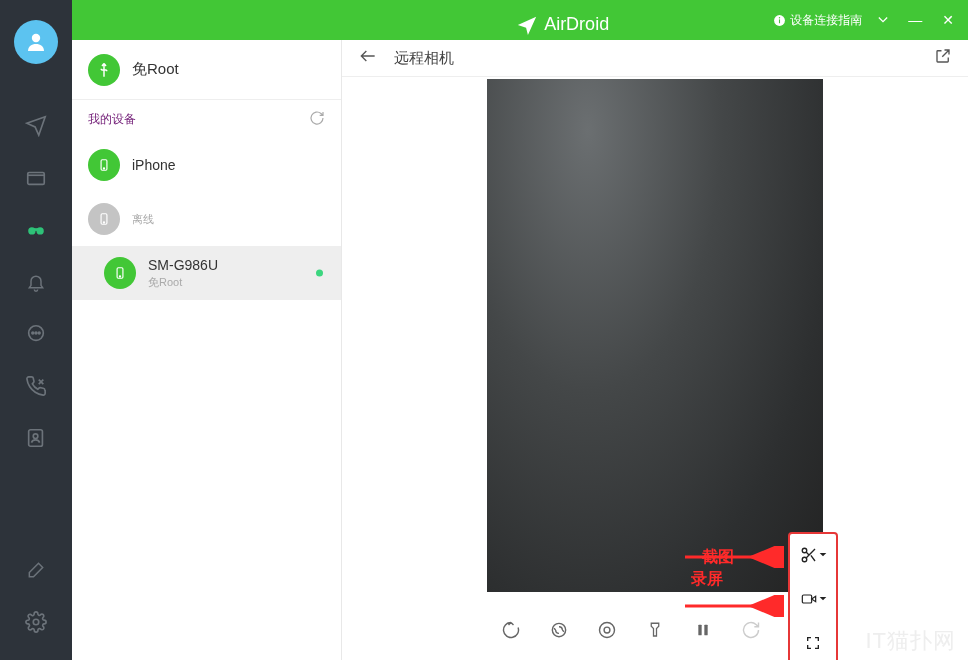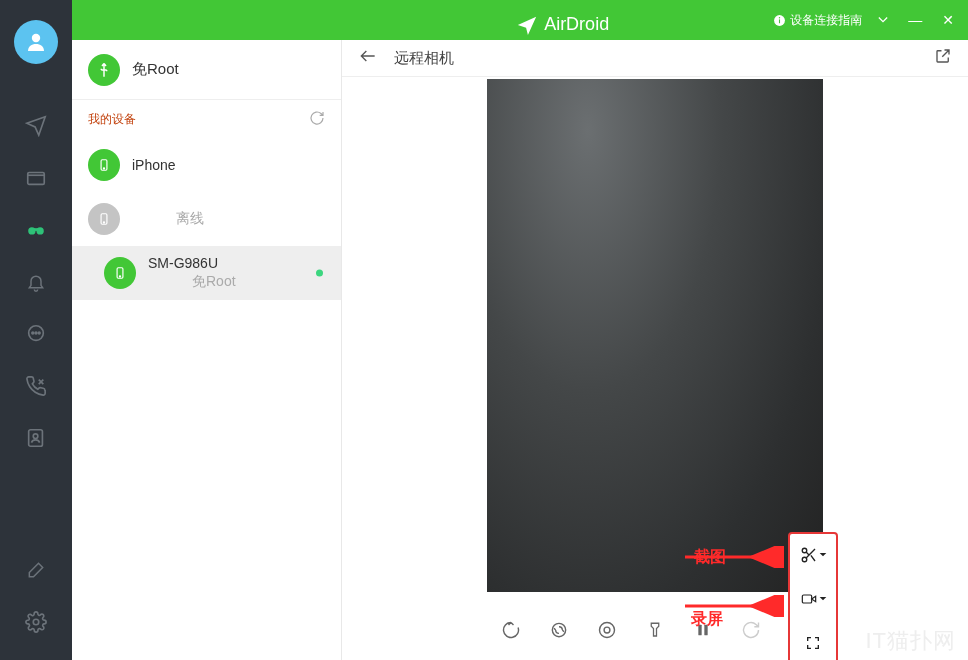--- a/index.html
+++ b/index.html
@@ -21,53 +21,53 @@
 .win-btn { cursor: pointer; font-size: 14px; padding: 0 4px; }
 
 .main { flex: 1; display: flex; flex-direction: column; height: 100%; }
 .body { flex: 1; display: flex; border-top: 0; }
 
 .devicelist { width: 270px; background: #fff; border-right: 1px solid #e8e8e8; display: flex; flex-direction: column; }
 .root-row { height: 60px; display: flex; align-items: center; gap: 12px; padding: 0 16px; border-bottom: 1px solid #eee; }
 .root-badge { width: 32px; height: 32px; border-radius: 50%; background: #42c736; display: flex; align-items: center; justify-content: center; color: #fff; }
 .root-text { font-size: 15px; color: #333; }
 
-.section-head { height: 38px; display: flex; align-items: center; justify-content: space-between; padding: 0 16px; color: #c2410c; font-size: 12px; }
+.section-head { height: 38px; display: flex; align-items: center; justify-content: space-between; padding: 0 16px; color: #701a75; font-size: 12px; }
 .section-head .refresh { cursor: pointer; color: #aaa; }
 
 .dev-item { height: 54px; display: flex; align-items: center; padding: 0 16px; gap: 12px; cursor: pointer; position: relative; }
 .dev-item.selected { background: #eeeeee; padding-left: 32px; }
 .dev-icon { width: 32px; height: 32px; border-radius: 50%; display: flex; align-items: center; justify-content: center; color: #fff; }
 .dev-icon.green { background: #42c736; }
 .dev-icon.gray { background: #c4c4c4; }
 .dev-info { display: flex; flex-direction: column; gap: 2px; flex: 1; }
 .dev-name { font-size: 14px; color: #333; }
-.dev-sub { font-size: 14px; color: #aaa; margin-left: 44px; }
+.dev-sub { font-size: 11px; color: #aaa; }
 .dev-dot { width: 7px; height: 7px; border-radius: 50%; background: #3cd67f; position: absolute; right: 18px; top: 50%; transform: translateY(-50%); }
 
 .content { flex: 1; display: flex; flex-direction: column; position: relative; }
 .content-head { height: 37px; display: flex; align-items: center; padding: 0 16px; gap: 16px; border-bottom: 1px solid #eee; }
 .back-btn { cursor: pointer; color: #555; }
 .content-title { font-size: 15px; color: #444; flex: 1; }
 .popout { cursor: pointer; color: #555; }
 
 .viewer { flex: 1; display: flex; align-items: flex-start; justify-content: center; position: relative; background: #fff; padding-top: 2px; }
 .phone-screen { width: 336px; height: 513px; background: radial-gradient(ellipse at 30% 10%, #6b6f71 0%, #444748 40%, #2d2f30 75%, #222 100%); position: relative; }
 
 .bottom-toolbar { position: absolute; bottom: 8px; left: 50%; transform: translateX(-50%); width: 336px; height: 44px; background: #fff; display: flex; align-items: center; justify-content: space-around; }
 .tool-btn { width: 36px; height: 36px; display: flex; align-items: center; justify-content: center; cursor: pointer; color: #666; }
 .tool-btn.disabled { color: #ccc; cursor: not-allowed; }
 
 .side-panel { position: absolute; right: 130px; top: 455px; width: 50px; background: #fff; border: 2px solid #e63737; border-radius: 4px; padding: 6px 0; display: flex; flex-direction: column; align-items: center; gap: 14px; }
 .side-panel::after { content: ""; position: absolute; bottom: -10px; left: 50%; transform: translateX(-50%); width: 0; height: 0; border-left: 9px solid transparent; border-right: 9px solid transparent; border-top: 10px solid #333; }
 .side-tool { width: 40px; height: 30px; display: flex; align-items: center; justify-content: center; cursor: pointer; color: #222; font-size: 14px; gap: 1px; }
 
 .annot { position: absolute; color: #ff2a2a; font-size: 16px; font-weight: 600; display: flex; align-items: center; }
-.annot-1 { top: 470px; right: 242px; }
-.annot-2 { top: 532px; right: 245px; }
+.annot-1 { top: 470px; right: 234px; }
+.annot-2 { top: 492px; right: 245px; }
 .arrow-svg { position: absolute; }
 
 .watermark { position: absolute; right: 12px; bottom: 4px; font-size: 22px; color: #eee; letter-spacing: 1px; pointer-events: none; }
 </style>
 </head>
 <body>
 
 <div class="app">
   <div class="rail">
     <div class="avatar-wrap">

